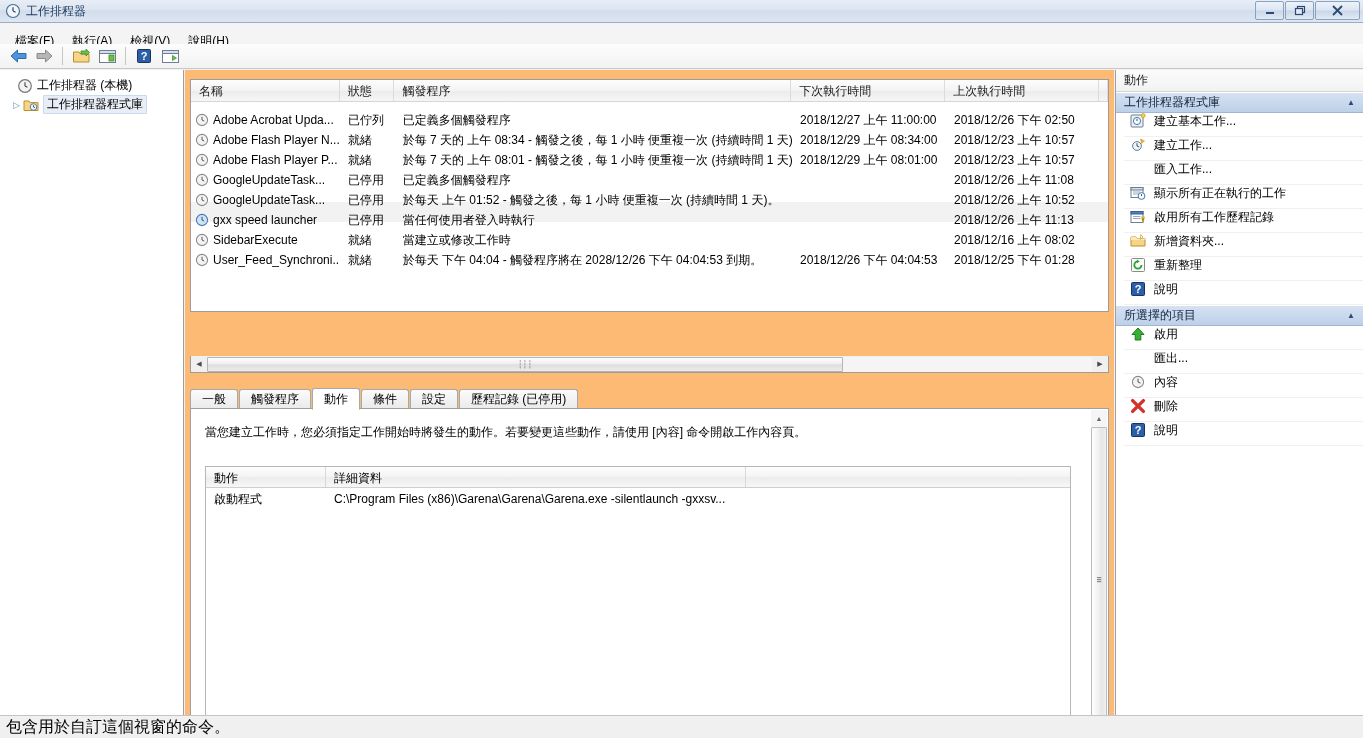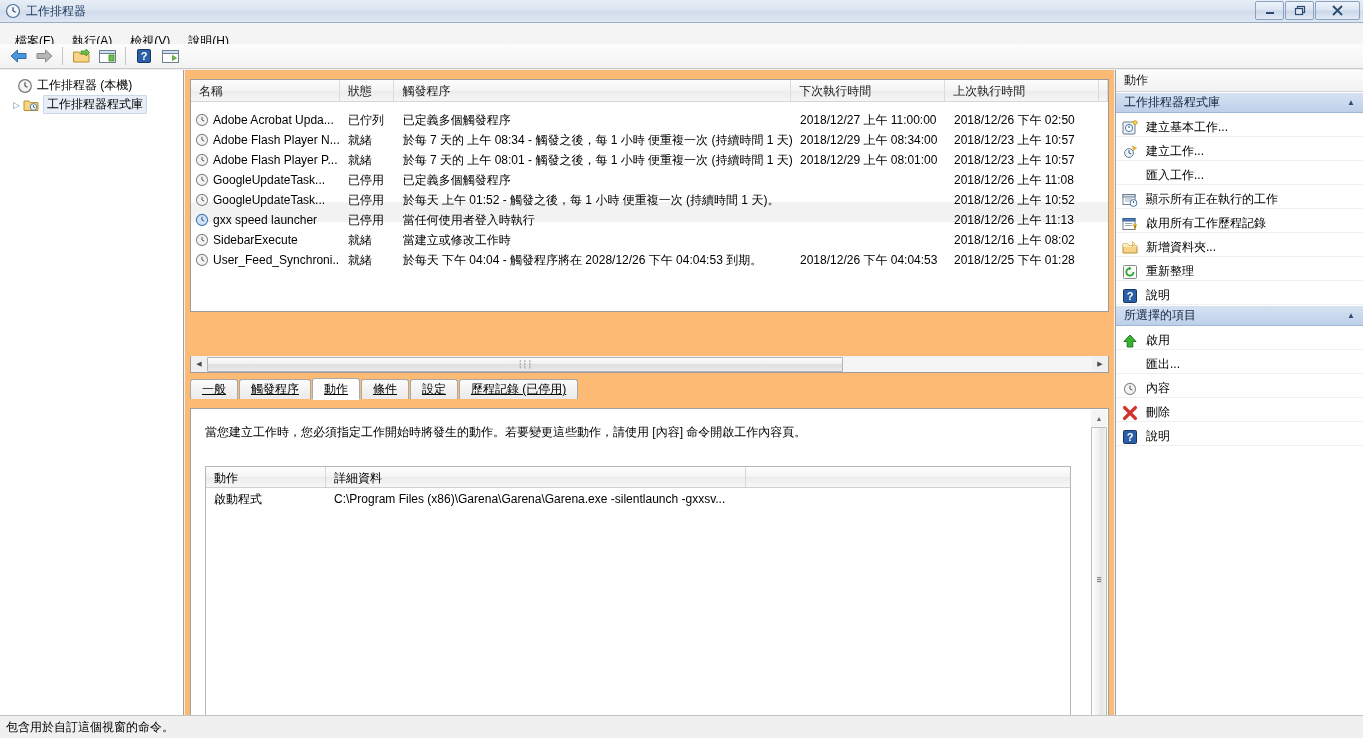--- a/index.html
+++ b/index.html
@@ -106,21 +106,21 @@
   .hs-track { flex: 1 1 auto; height: 15px; background: #f5f5f5; position: relative; }
   .hs-thumb {
     position: absolute; left: 0; top: 0; width: 636px; height: 15px;
     background: linear-gradient(to bottom, #fefefe 0%, #efefef 45%, #dedede 52%, #ececec 100%);
     border: 1px solid #b4b4b4; border-radius: 1px;
     display: flex; align-items: center; justify-content: center;
   }
   .grip { font-size: 8px; color: #7a7a7a; letter-spacing: 0px; }
 
   
-  .tabstrip { position: absolute; left: 5px; top: 307px; width: 919px; height: 22px; display: flex; align-items: flex-end; text-decoration: underline; }
+  .tabstrip { position: absolute; left: 5px; top: 317px; width: 919px; height: 22px; display: flex; align-items: flex-end; }
   .tab {
     height: 20px; padding: 0 11px; font-size: 12px; color: #000;
     display: flex; align-items: center;
     background: linear-gradient(to bottom, #fbfbfb 0%, #eaeaea 100%);
     border: 1px solid #a8a8a8; border-bottom: none;
     border-radius: 3px 3px 0 0; margin-right: 1px;
   }
   .tab.active {
     height: 22px; background: #fff; border-bottom: 1px solid #fff;
     font-weight: normal; margin-bottom: -1px; z-index: 3; position: relative;
@@ -171,32 +171,32 @@
   }
   .ap-group {
     height: 21px; display: flex; align-items: center; padding: 0 8px;
     font-size: 12px; color: #10243f;
     background: linear-gradient(to bottom, #d6e2f2 0%, #bdd0e9 100%);
     border-top: 1px solid #fff; border-bottom: 1px solid #9fb6d4;
     justify-content: space-between;
   }
   .ap-chev { font-size: 8px; color: #2d4a72; }
   .ap-item {
-    height: 24px; display: flex; align-items: flex-end; padding-left: 6px;
-    font-size: 12px; color: #000; border-bottom: 1px solid #f0f0f0;
+    height: 24px; display: flex; align-items: flex-start; padding-left: 6px;
+    font-size: 12px; color: #000; border-bottom: 1px solid #f0f0f0; margin-left: 8px;
   }
   .ap-ico { width: 16px; height: 16px; margin-right: 8px; flex: 0 0 auto; position: relative; }
   .ap-sub { margin-left: auto; margin-right: 8px; font-size: 8px; color: #333; }
 
   
   .statusbar {
     position: absolute; left: 0; top: 715px; width: 1363px; height: 23px;
     background: #f0f0f0; border-top: 1px solid #c4c4c4;
     display: flex; align-items: center; padding-left: 6px;
-    font-size: 12px; color: #000;
+    font-size: 16px; color: #000;
   }
 </style>
 </head>
 <body>
 
 <div class="titlebar">
   <span class="title-ico">
     <svg width="16" height="16" viewBox="0 0 16 16">
       <circle cx="8" cy="8" r="6.5" fill="#f2f6fb" stroke="#4a6e96" stroke-width="1.2"></circle>
       <line x1="8" y1="8" x2="8" y2="4.2" stroke="#28456b" stroke-width="1.2"></line>

